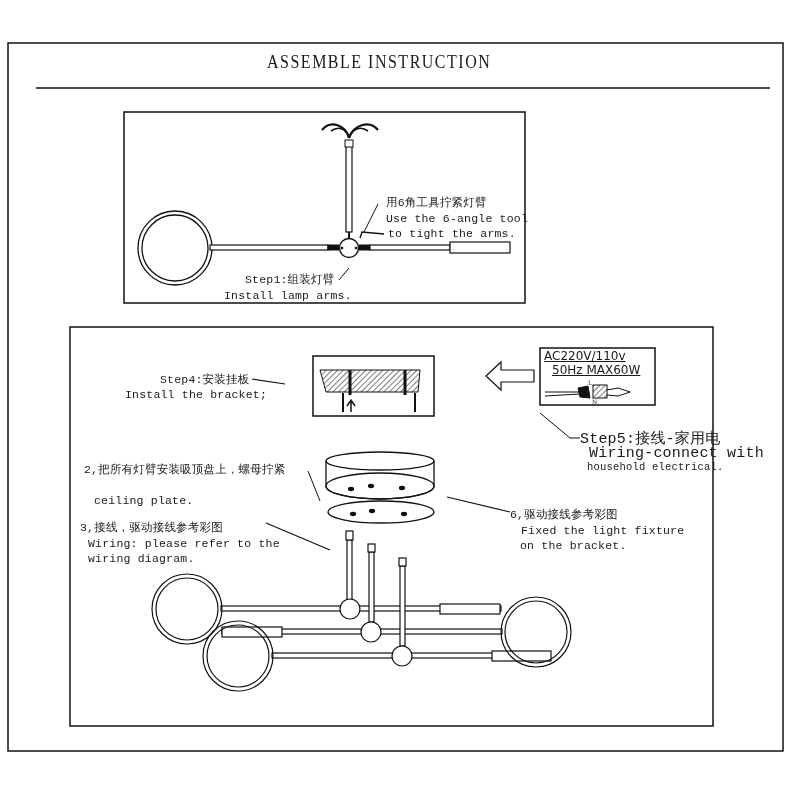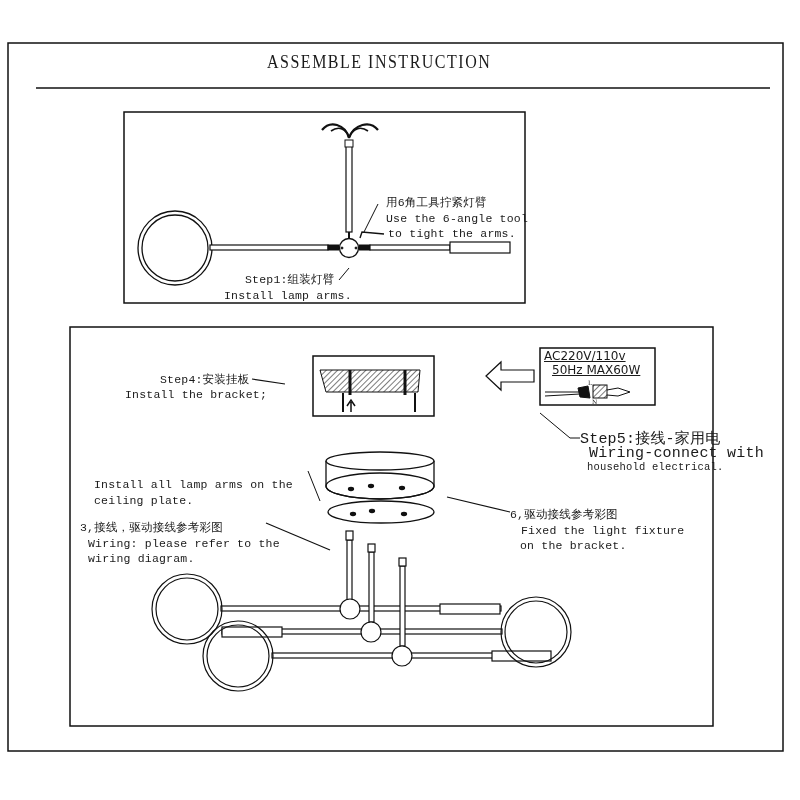--- a/index.html
+++ b/index.html
@@ -145,21 +145,21 @@
 
   <div class="txt sans" style="left:544px; top:349px;">AC220V/110v</div>
   <div class="txt sans" style="left:552px; top:363px;text-align:center;">50Hz MAX60W</div>
   <div class="txt" style="left:588px; top:379px; font-size:6px;">L</div>
   <div class="txt" style="left:592px; top:398px; font-size:6px;">N</div>
 
   <div class="txt mono" style="left:580px; top:432px; font-size:15px;">Step5:接线-家用电</div>
   <div class="txt mono" style="left:589px; top:447px; font-size:15px; line-height:14px;">Wiring-connect with</div>
   <div class="txt mono" style="left:587px; top:460px; font-size:10.5px; line-height:14px;text-align:center;">household electrical.</div>
 
-  <div class="txt mono" style="left:94px; top:477px;">Install all lamp arms on the</div>
+  <div class="txt mono" style="left:84px; top:462px;">2,把所有灯臂安装吸顶盘上，螺母拧紧</div>
   <div class="txt mono" style="left:94px; top:493px;">ceiling plate.</div>
 
   <div class="txt mono" style="left:80px; top:520px;">3,接线，驱动接线参考彩图</div>
   <div class="txt mono" style="left:88px; top:536px;">Wiring: please refer to the</div>
   <div class="txt mono" style="left:88px; top:551px;">wiring diagram.</div>
 
   <div class="txt mono" style="left:510px; top:507px;">6,驱动接线参考彩图</div>
   <div class="txt mono" style="left:521px; top:523px;">Fixed the light fixture</div>
   <div class="txt mono" style="left:520px; top:538px;">on the bracket.</div>
 </div>

